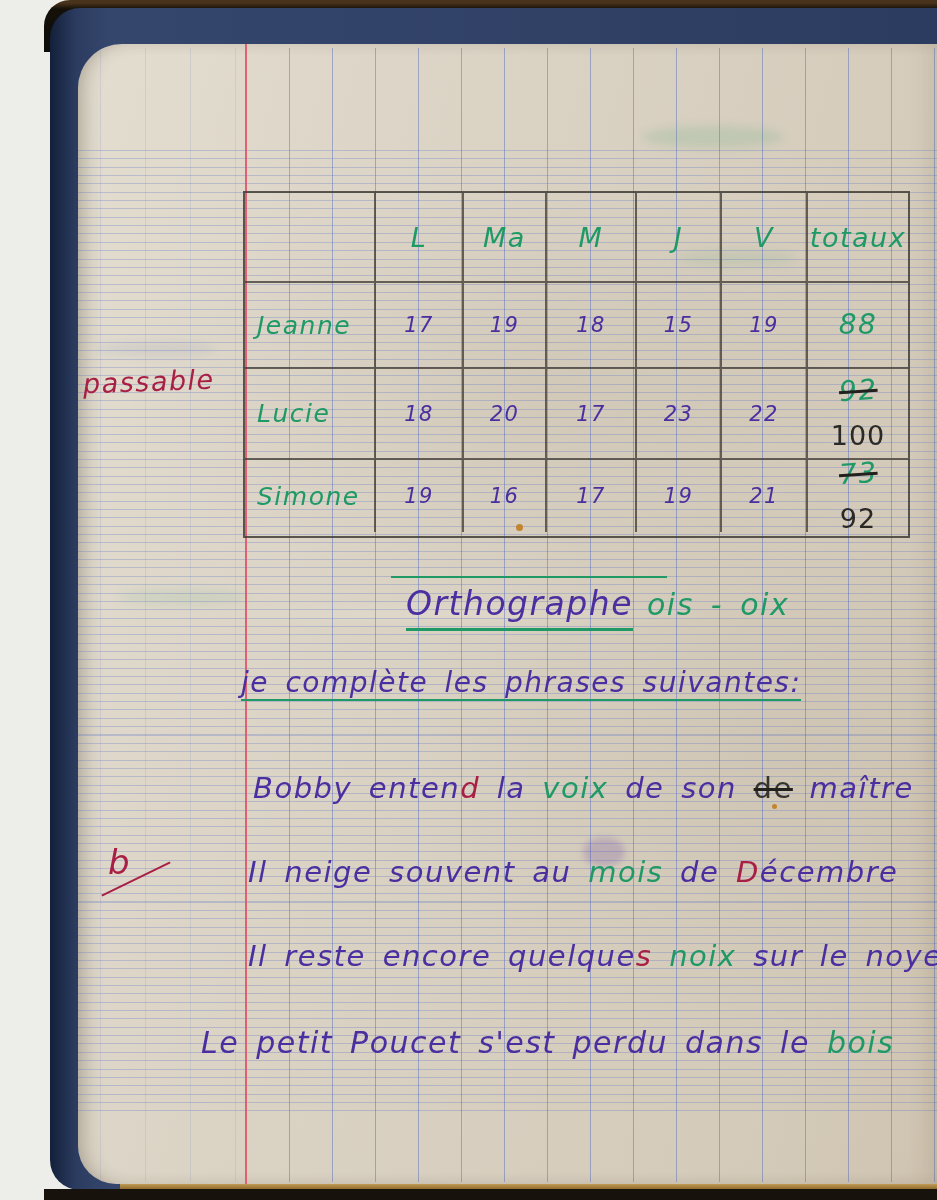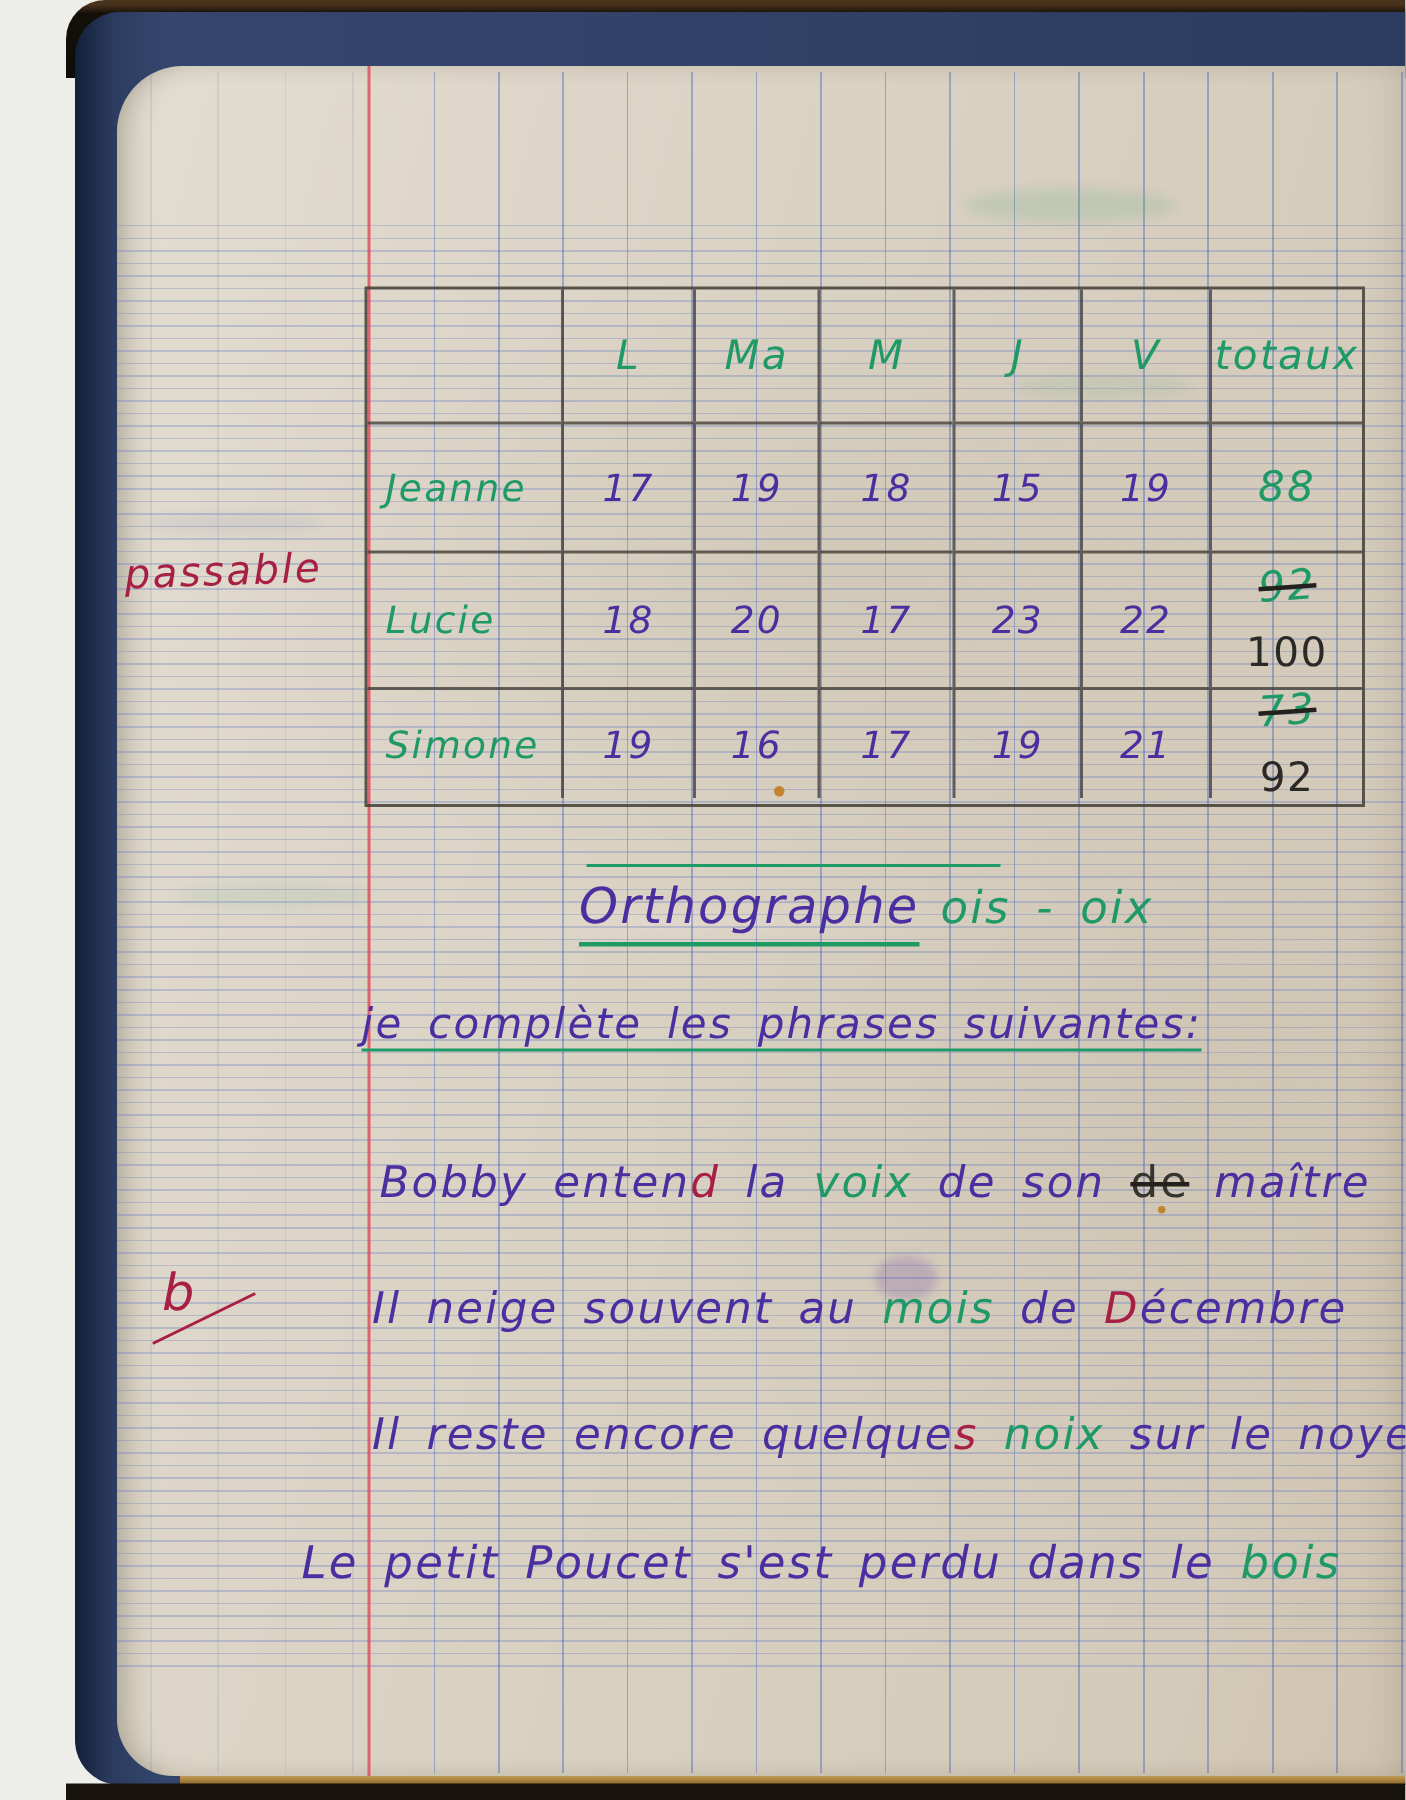--- a/index.html
+++ b/index.html
@@ -55,28 +55,28 @@
     grid-template-columns:129px 88px 83px 90px 85px 86px 102px;
     grid-template-rows:88px 86px 91px 74px;
     border:2px solid rgba(66,62,54,.85);
   }
   .cell{display:flex;align-items:center;justify-content:center;
     border-left:2px solid rgba(66,62,54,.78);border-top:2px solid rgba(66,62,54,.78);}
   .cell.c0{border-left:none;}
   .cell.r0{border-top:none;}
   .cell.header-cell{font-size:27px;color:var(--green);}
   .cell.name-cell{justify-content:flex-start;padding-left:12px;font-size:25px;color:var(--green);}
-  .cell.value-cell{font-size:25px;color:var(--purple);}
+  .cell.value-cell{font-size:21px;color:var(--purple);}
   .cell.total-cell{flex-direction:column;justify-content:center;line-height:1.1;}
   .total-green{font-size:28px;color:var(--green);}
   .total-green.struck{text-decoration:line-through;text-decoration-color:#23211d;text-decoration-thickness:3px;transform:rotate(-4deg);}
   .total-fix{font-size:27px;color:#2b2925;font-style:normal;letter-spacing:1px;margin-top:14px;}
   
   .heading-rule{position:absolute;left:313px;top:532px;width:276px;height:2px;background:var(--green);}
-  .heading{position:absolute;left:308px;top:540px;font-size:33px;white-space:nowrap;text-align:right;}
+  .heading{position:absolute;left:328px;top:540px;font-size:33px;white-space:nowrap;text-align:right;}
   .heading .title{color:var(--purple);border-bottom:3px solid var(--green);padding-bottom:5px;}
   .heading .topic{color:var(--green);font-size:30px;margin-left:14px;}
   .instruction{position:absolute;left:163px;top:622px;font-size:28px;color:var(--purple);white-space:nowrap;}
   .instruction span{border-bottom:2px solid var(--green);}
   .sentence{position:absolute;font-size:29px;white-space:nowrap;margin-top:20px;}
   .s1{left:175px;top:707px;}
   .s2{left:170px;top:791px;}
   .s3{left:170px;top:875px;}
   .s4{left:123px;top:961px;font-size:30px;}
   

